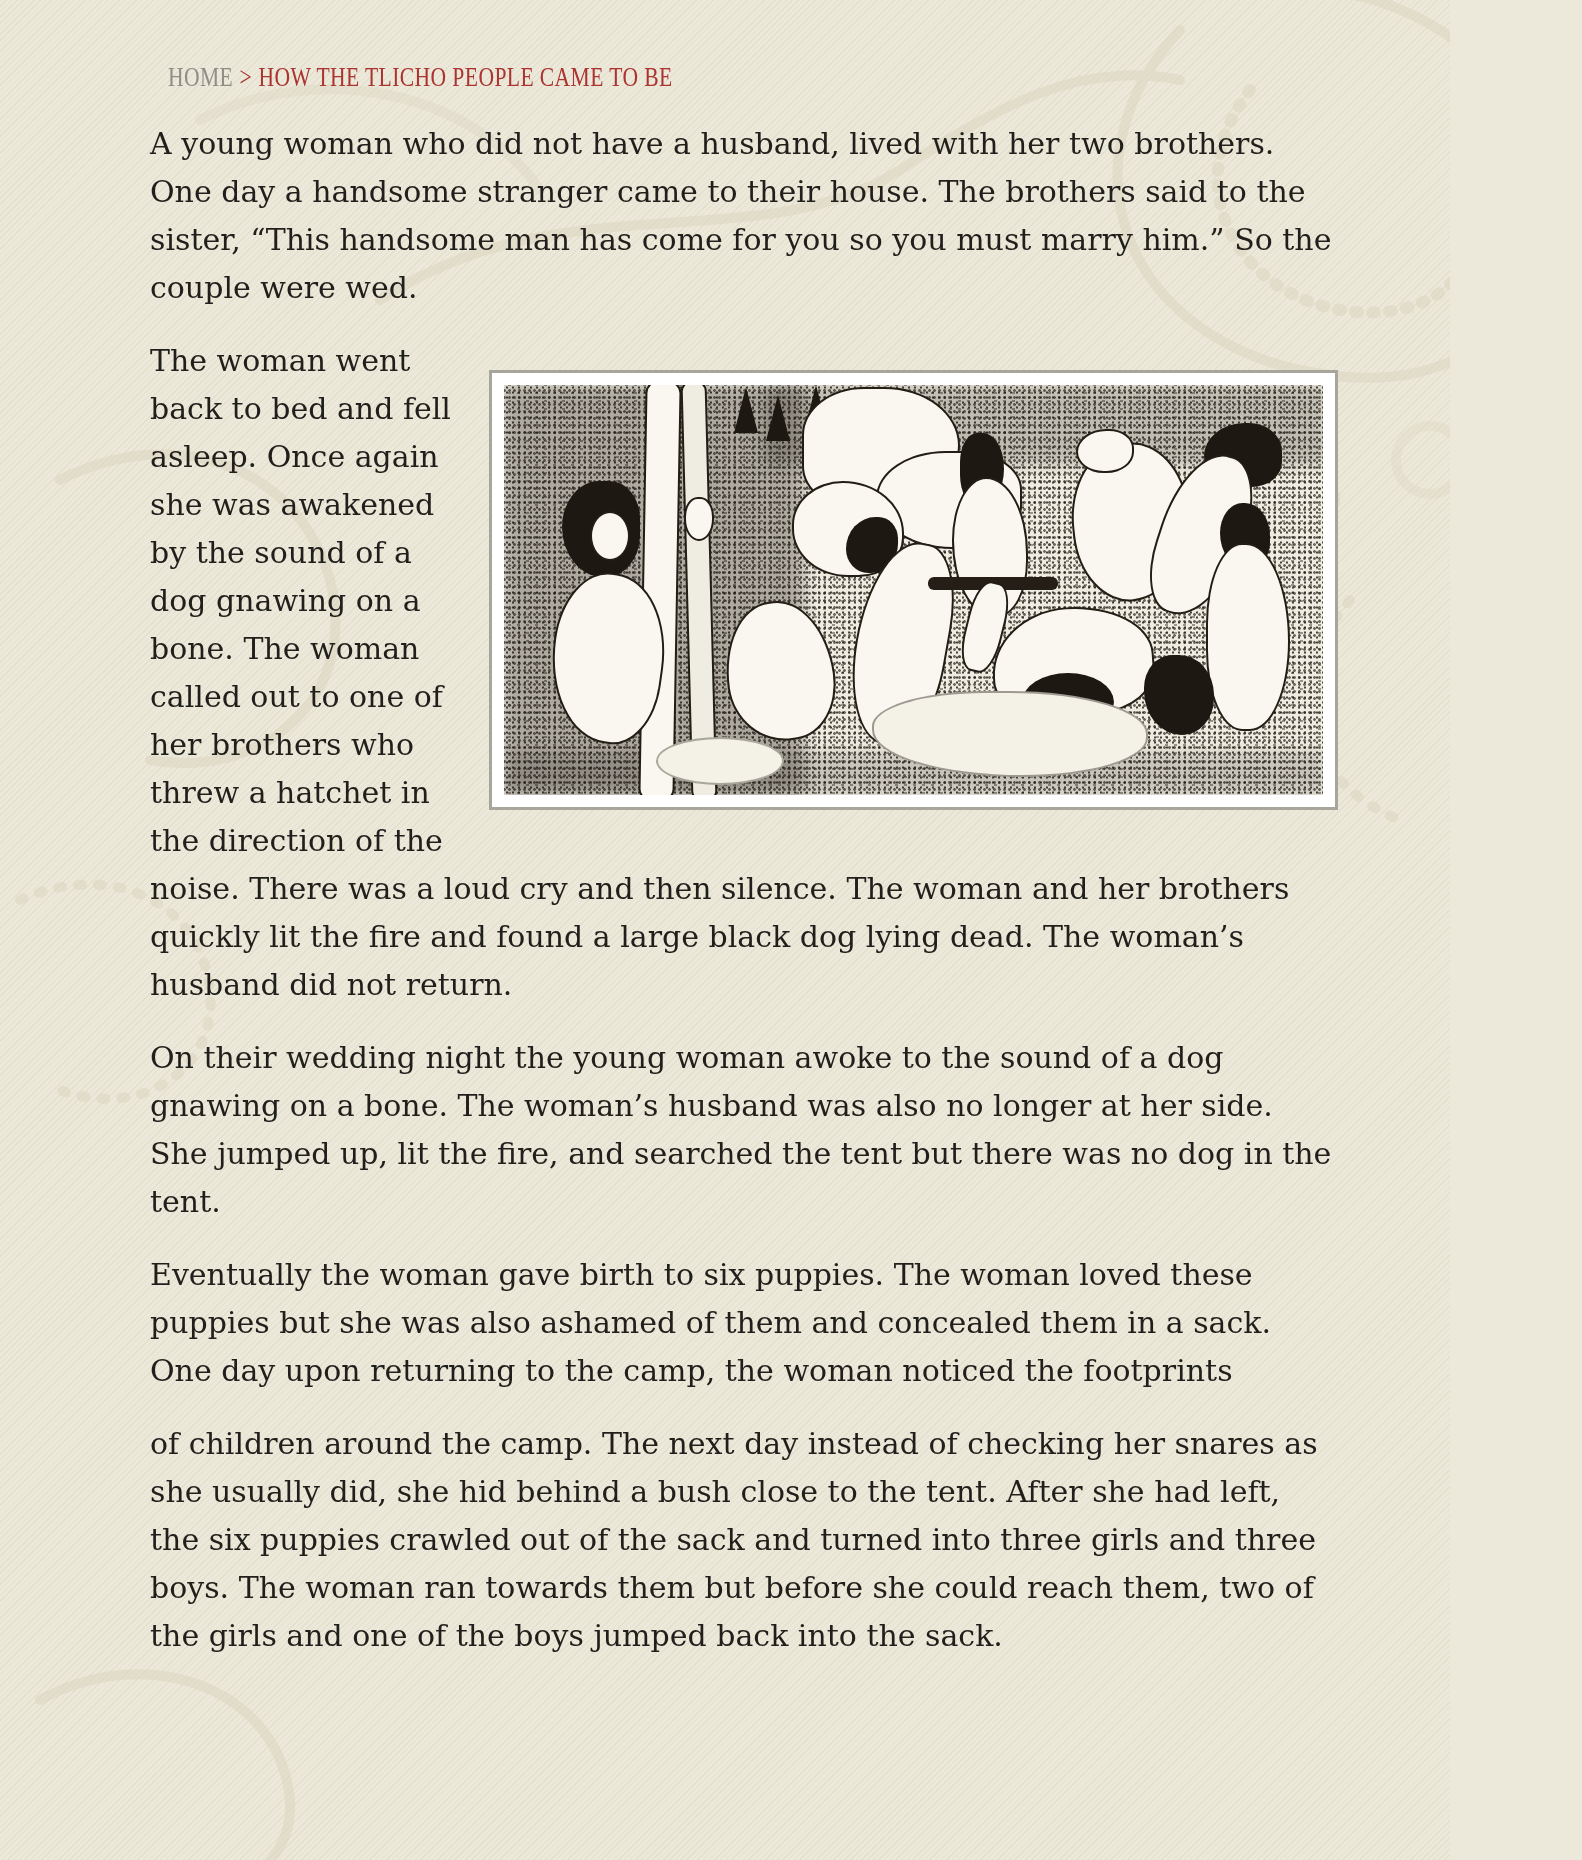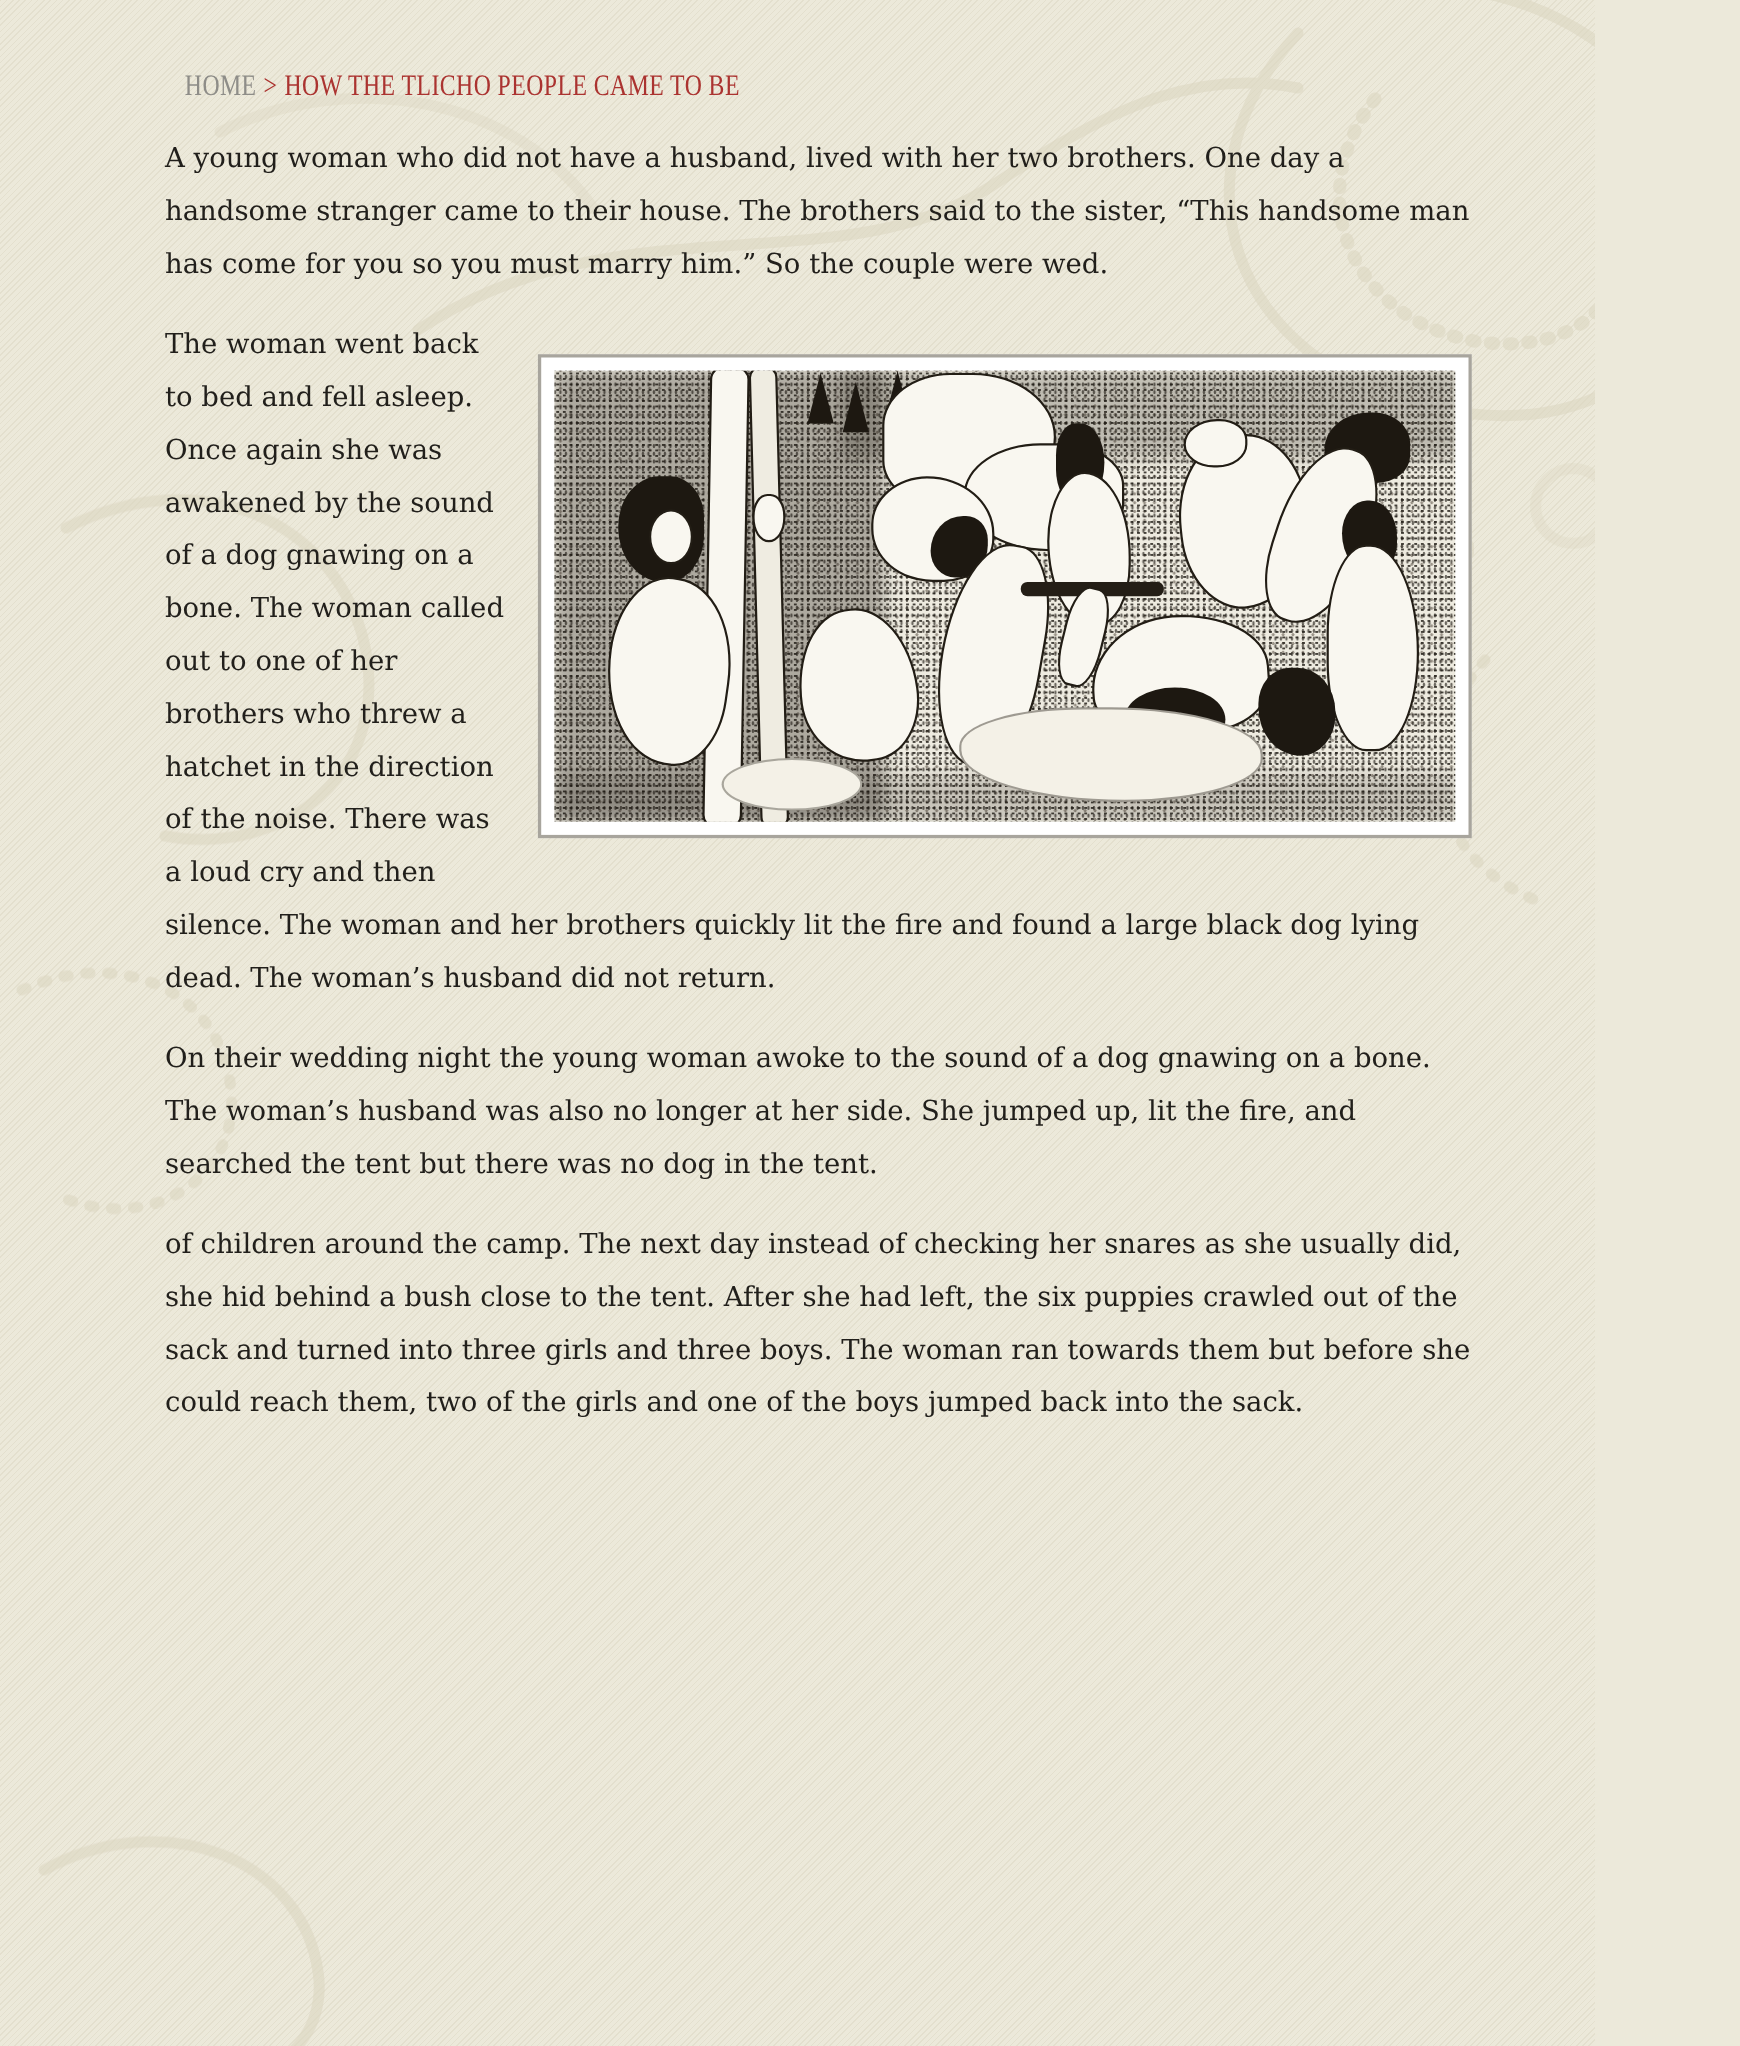--- a/index.html
+++ b/index.html
@@ -29,21 +29,21 @@
     line-height:30px;
     letter-spacing:.5px;
     white-space:nowrap;
     transform:scaleX(.8);
     transform-origin:0 50%;
     color:#ab3330;
   }
   .breadcrumb .home{color:#8e8d88;text-decoration:none;cursor:pointer;}
   .breadcrumb .sep{color:#ab3330;padding:0 8px;}
   .para{
-    font-size:25px;
+    font-size:30px;
     line-height:48px;
     margin:0 0 25px 0;
     color:#211f1b;
     text-align:left;
   }
   .figure{
     float:right;
     display:block;
     box-sizing:border-box;
     width:849px;
@@ -145,20 +145,23 @@
           <i style="left:152px;top:352px;width:128px;height:48px;border-radius:50%;background:#f4f1e7;border:2px solid rgba(30,25,18,.35);"></i>
         </span>
       </span>
       <span>The woman went back to bed and fell asleep. Once again she was awakened by the sound of a dog gnawing on a bone. The woman called out to one of her brothers who threw a hatchet in the direction of the noise. There was a loud cry and then silence. The woman and her brothers quickly lit the fire and found a large black dog lying dead. The woman’s husband did not return.</span>
     </div>
 
     <div class="para">
       <span>On their wedding night the young woman awoke to the sound of a dog gnawing on a bone. The woman’s husband was also no longer at her side. She jumped up, lit the fire, and searched the tent but there was no dog in the tent.</span>
     </div>
 
+    <div class="para">
+      <span>Eventually the woman gave birth to six puppies. The woman loved these puppies but she was also ashamed of them and concealed them in a sack. One day upon returning to the camp, the woman noticed the footprints</span>
+    </div>
 
     <div class="para">
       <span>of children around the camp. The next day instead of checking her snares as she usually did, she hid behind a bush close to the tent. After she had left, the six puppies crawled out of the sack and turned into three girls and three boys. The woman ran towards them but before she could reach them, two of the girls and one of the boys jumped back into the sack.</span>
     </div>
 
 
   </div>
 </div>
 
 </body></html>

